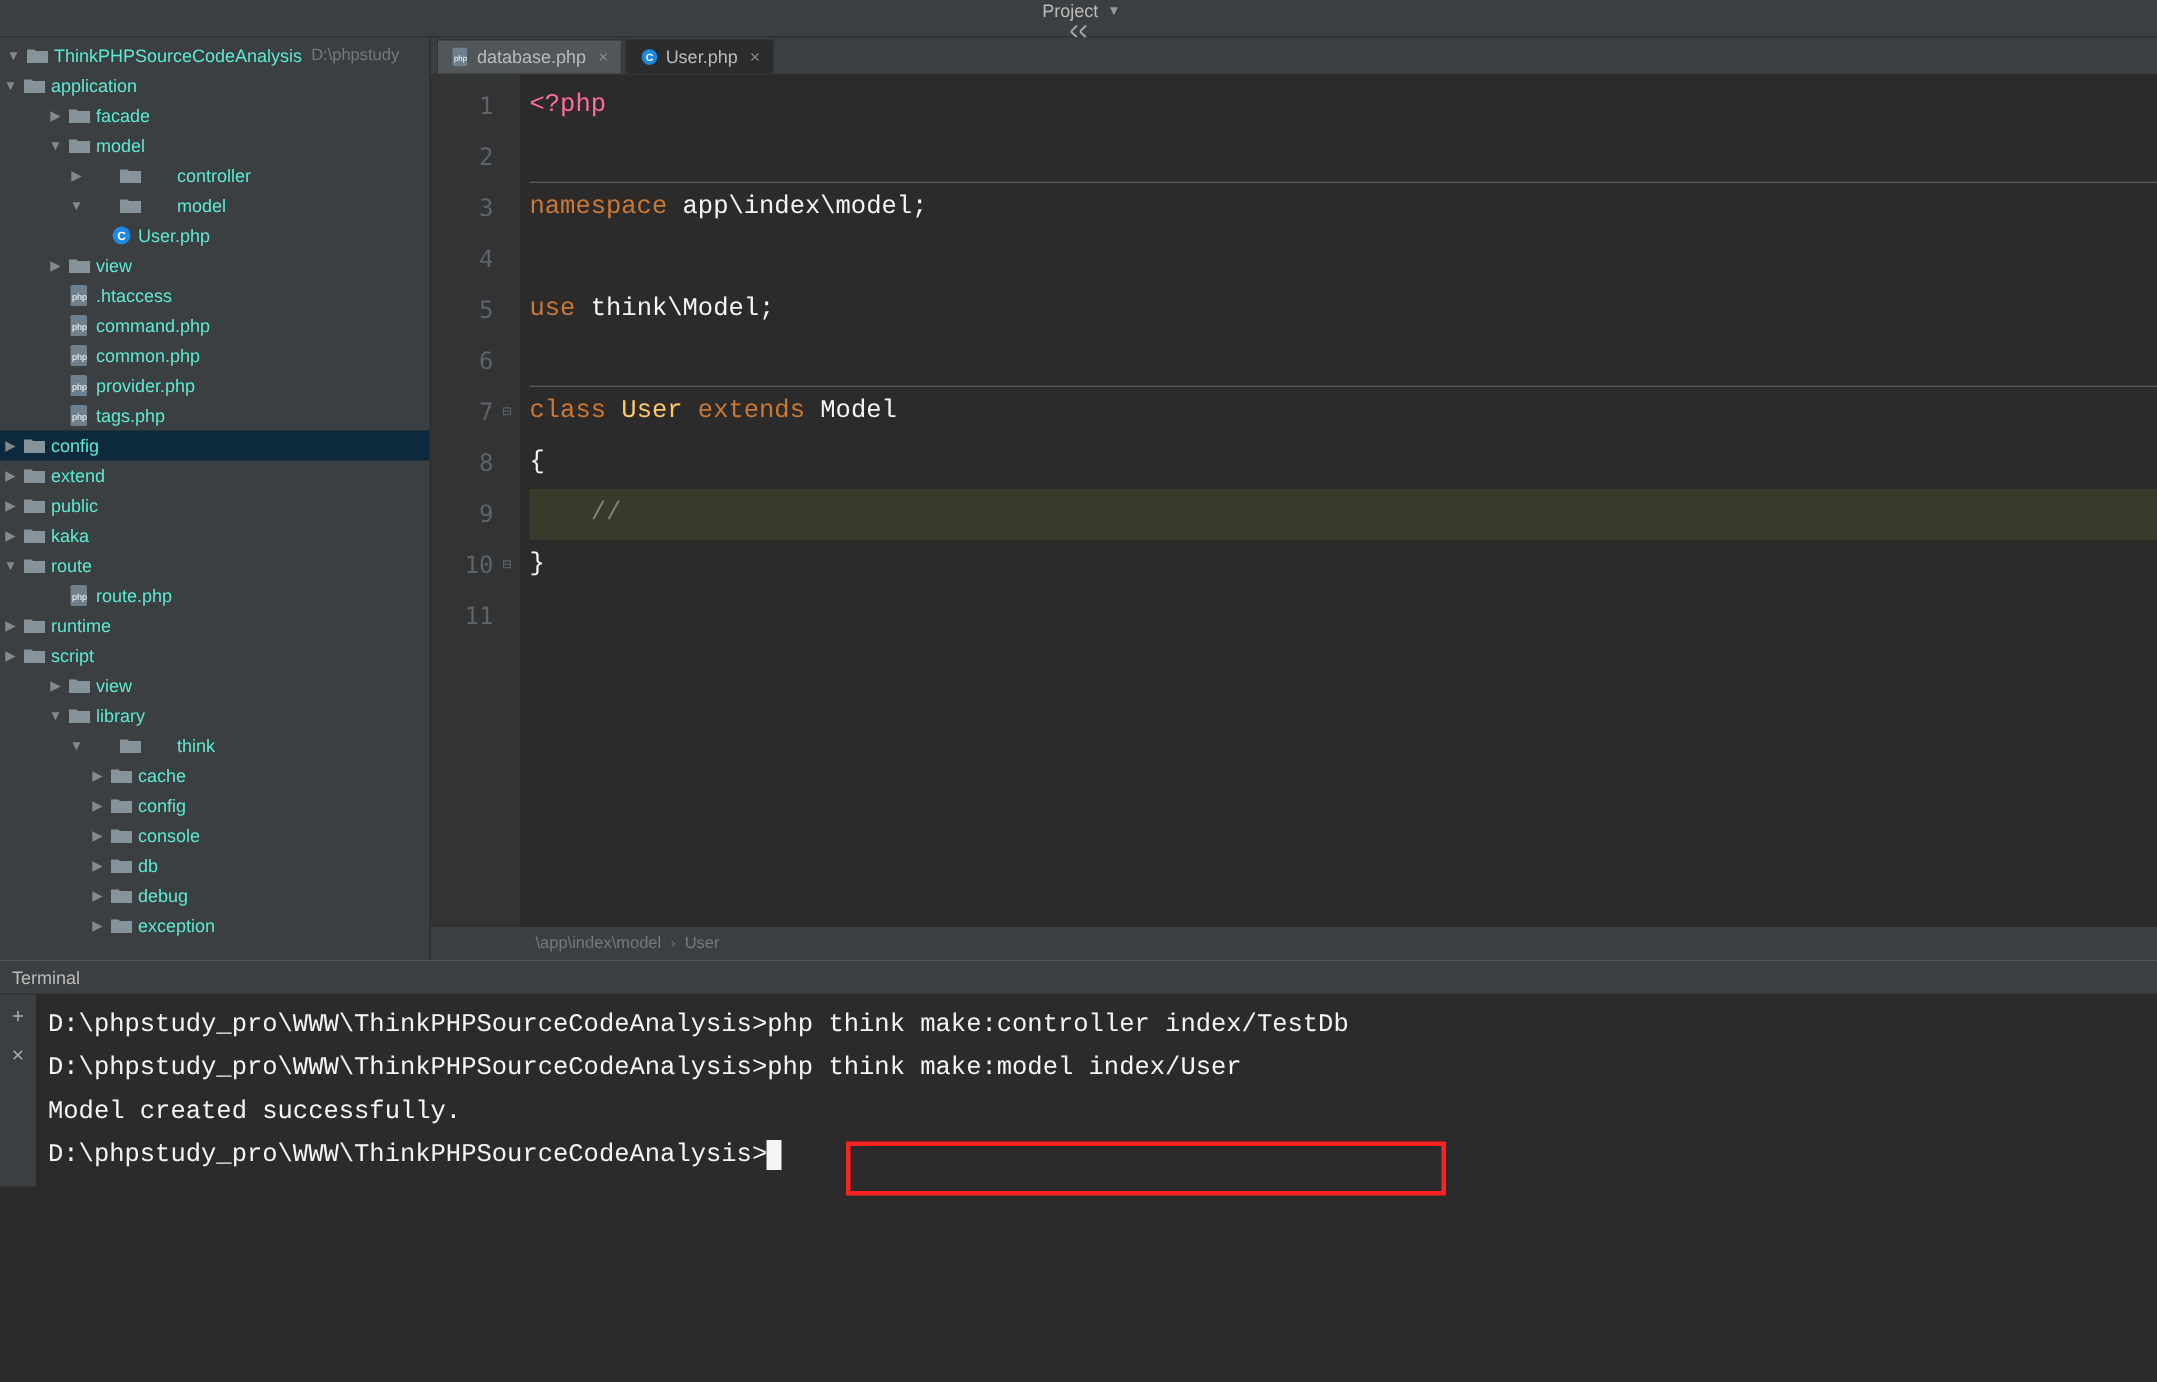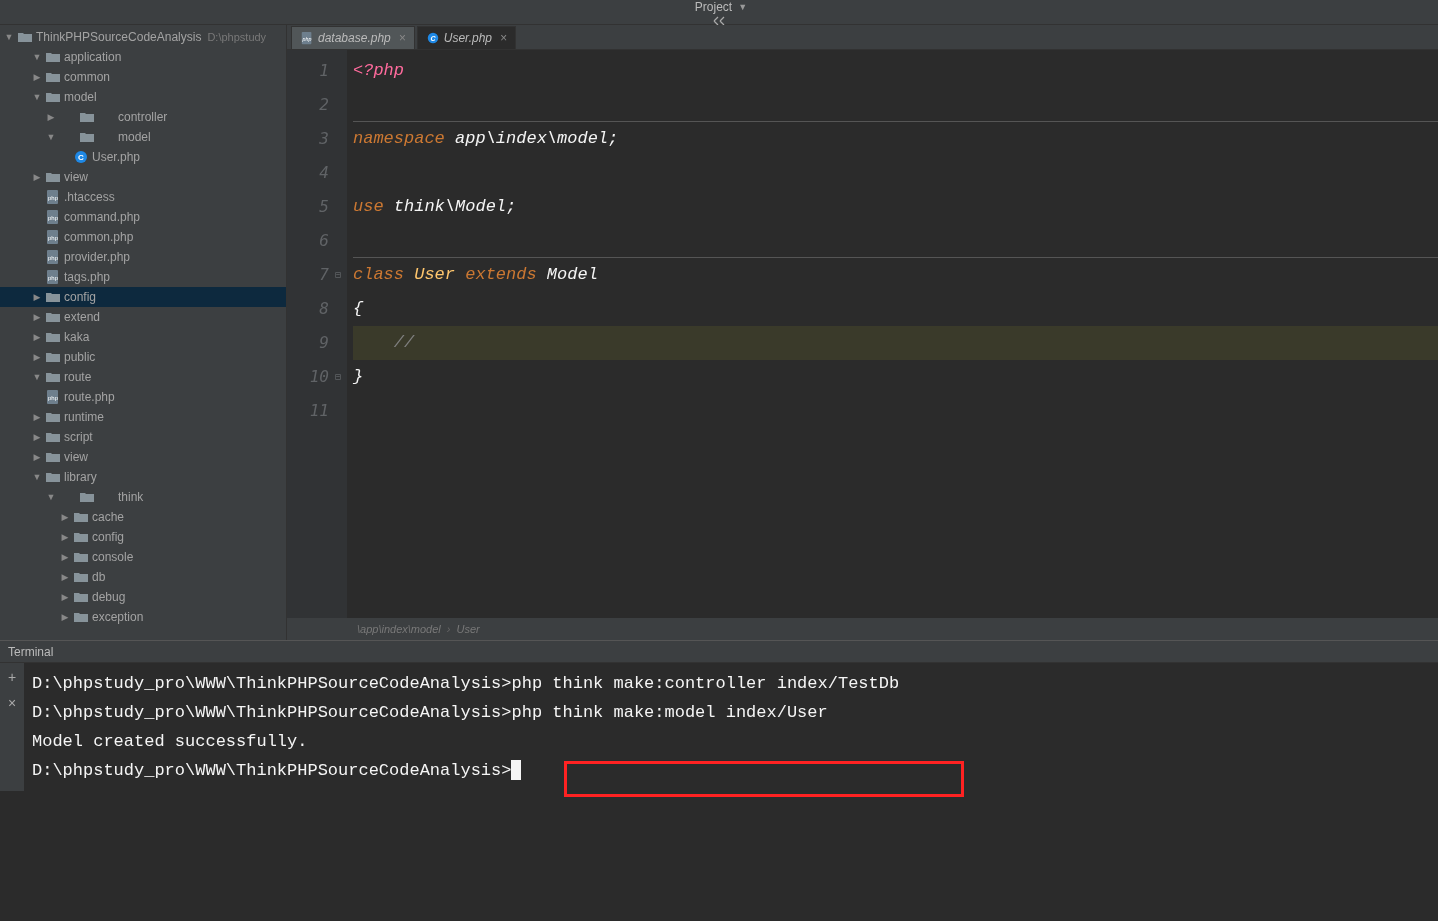--- a/index.html
+++ b/index.html
@@ -13,26 +13,26 @@
 .main { display: flex; height: 615px; }
 .sidebar { width: 287px; background: #3c3f41; border-right: 1px solid #323232; overflow-y: auto; }
 .tree { padding-top: 2px; }
 .tree-row { display: flex; align-items: center; height: 20px; padding-left: 4px; cursor: pointer; white-space: nowrap; }
 .tree-row.selected { background: #0d293e; }
 .tree-row .arrow { width: 10px; font-size: 9px; color: #888; display: inline-block; text-align: center; }
 .tree-row .arrow.down::before { content: "▼"; }
 .tree-row .arrow.right::before { content: "▶"; }
 .tree-row .arrow.none::before { content: ""; }
 .tree-row .ficon { width: 16px; height: 16px; margin: 0 3px; display: inline-flex; align-items: center; justify-content: center; font-size: 11px; }
-.tree-row .label { color: #a3a3a3; }
+.tree-row .label { color: #5eead4; }
 .tree-row .hint { color: #787878; margin-left: 6px; font-size: 11px; }
-.indent-0 { padding-left: 4px; } .indent-1 { padding-left: 32px; } .indent-2 { padding-left: 32px; }
+.indent-0 { padding-left: 4px; } .indent-1 { padding-left: 2px; } .indent-2 { padding-left: 32px; }
 .indent-3 { padding-left: 46px; gap: 20px; } .indent-4 { padding-left: 60px; }
 
-.editor-area { flex: 1; display: flex; flex-direction: column; background: #2b2b2b; font-style: italic; }
+.editor-area { flex: 1; display: flex; flex-direction: column; background: #2b2b2b; }
 .tabs { height: 25px; background: #3c3f41; display: flex; align-items: flex-end; border-bottom: 1px solid #323232; padding-left: 4px; }
 .tab { height: 23px; display: flex; align-items: center; padding: 0 8px; background: #515658; border: 1px solid #323232; border-bottom: none; margin-right: 2px; cursor: pointer; gap: 4px; font-size: 12px; }
 .tab.active { background: #2b2b2b; }
 .tab .close { color: #888; font-size: 12px; margin-left: 4px; }
 .tab .ficon { width: 14px; height: 14px; display: inline-flex; align-items: center; justify-content: center; }
 
 .code-wrap { flex: 1; display: flex; overflow: hidden; position: relative; }
 .gutter { width: 60px; background: #313335; text-align: right; padding-right: 18px; color: #606366; font-family: Consolas, monospace; font-size: 16px; line-height: 34px; padding-top: 4px; position: relative; }
 .gutter .lnum { height: 34px; }
 .gutter-marks { position: absolute; right: 2px; top: 4px; width: 14px; }
@@ -113,21 +113,21 @@
           </span>
           <span class="label">application</span>
         </div>
         <div class="tree-row indent-2">
           <span class="arrow right"></span>
           <span class="ficon">
             <svg class="folder" viewBox="0 0 16 16">
               <path d="M1 4 L6 4 L7 5 L15 5 L15 13 L1 13 Z" fill="#87939a"></path>
             </svg>
           </span>
-          <span class="label">common</span>
+          <span class="label">facade</span>
         </div>
         <div class="tree-row indent-2">
           <span class="arrow down"></span>
           <span class="ficon">
             <svg class="folder" viewBox="0 0 16 16">
               <path d="M1 4 L6 4 L7 5 L15 5 L15 13 L1 13 Z" fill="#87939a"></path>
             </svg>
           </span>
           <span class="label">model</span>
         </div>
@@ -236,30 +236,30 @@
           </span>
           <span class="label">extend</span>
         </div>
         <div class="tree-row indent-1">
           <span class="arrow right"></span>
           <span class="ficon">
             <svg class="folder" viewBox="0 0 16 16">
               <path d="M1 4 L6 4 L7 5 L15 5 L15 13 L1 13 Z" fill="#87939a"></path>
             </svg>
           </span>
+          <span class="label">public</span>
+        </div>
+        <div class="tree-row indent-1">
+          <span class="arrow right"></span>
+          <span class="ficon">
+            <svg class="folder" viewBox="0 0 16 16">
+              <path d="M1 4 L6 4 L7 5 L15 5 L15 13 L1 13 Z" fill="#87939a"></path>
+            </svg>
+          </span>
           <span class="label">kaka</span>
-        </div>
-        <div class="tree-row indent-1">
-          <span class="arrow right"></span>
-          <span class="ficon">
-            <svg class="folder" viewBox="0 0 16 16">
-              <path d="M1 4 L6 4 L7 5 L15 5 L15 13 L1 13 Z" fill="#87939a"></path>
-            </svg>
-          </span>
-          <span class="label">public</span>
         </div>
         <div class="tree-row indent-1">
           <span class="arrow down"></span>
           <span class="ficon">
             <svg class="folder" viewBox="0 0 16 16">
               <path d="M1 4 L6 4 L7 5 L15 5 L15 13 L1 13 Z" fill="#87939a"></path>
             </svg>
           </span>
           <span class="label">route</span>
         </div>

